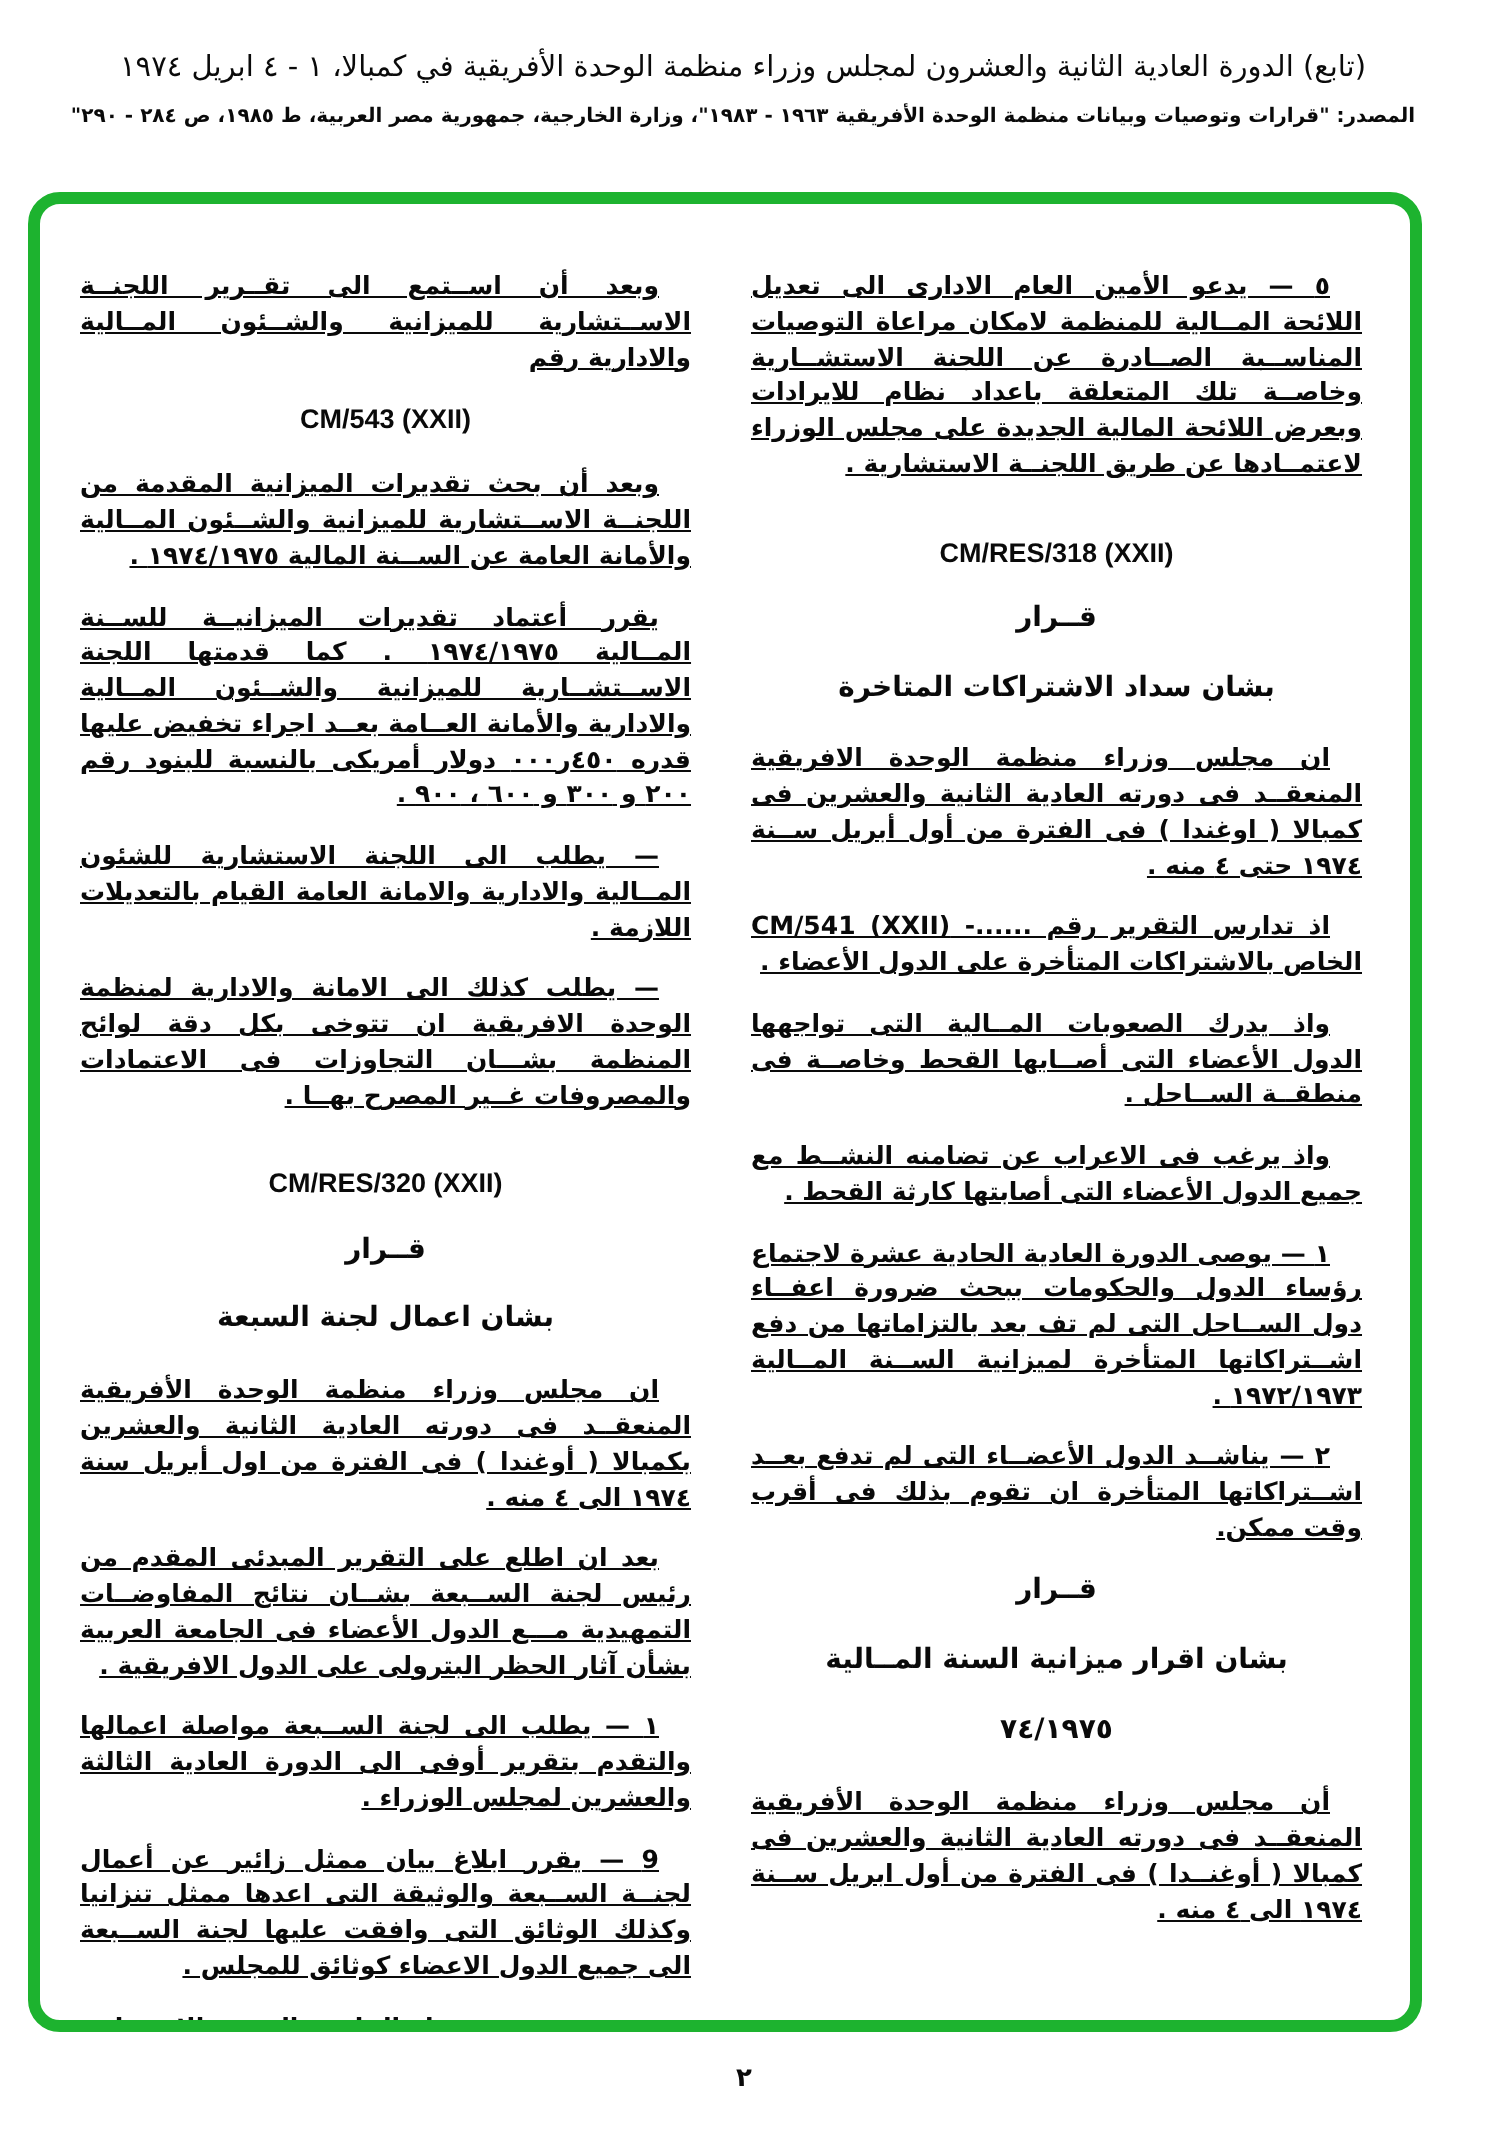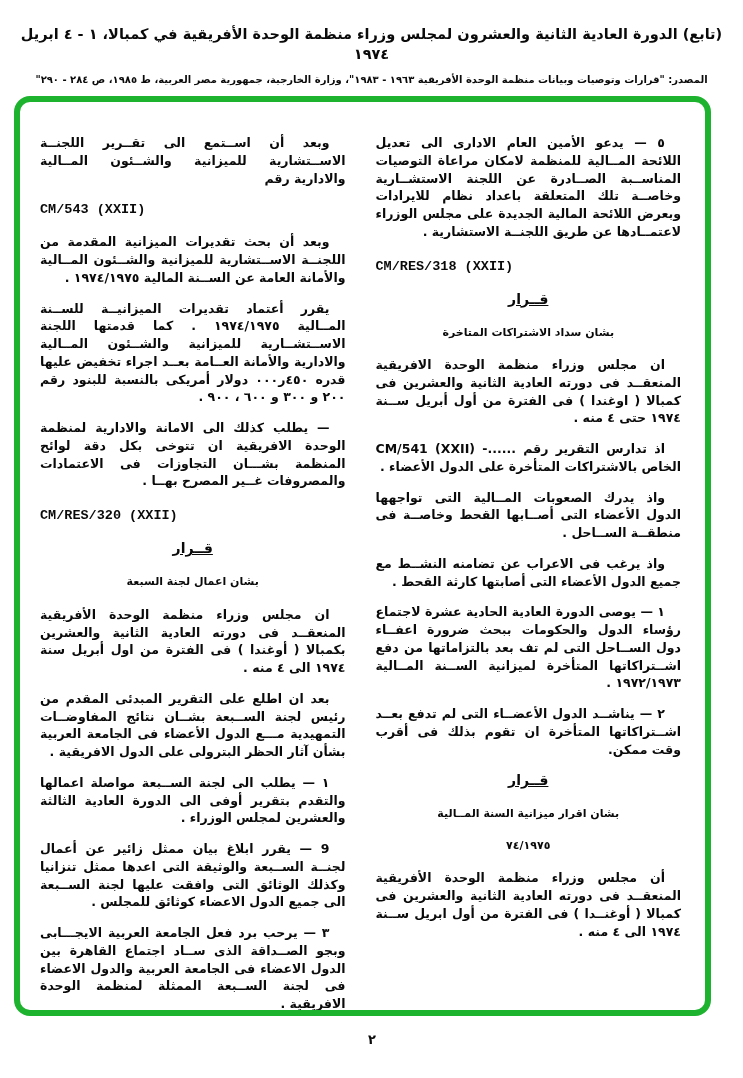--- a/index.html
+++ b/index.html
@@ -4,52 +4,51 @@
 <style>
   html,body{margin:0;padding:0;background:#ffffff;}
   body{
     width:743px;height:1078px;position:relative;overflow:hidden;
     font-family:"DejaVu Sans",sans-serif;color:#0a0a0a;
   }
   .page-header{
     position:absolute;top:24px;left:0;width:743px;text-align:center;direction:rtl;
   }
   .doc-title{
-    font-size:14.5px;font-weight:bold;margin:0 14px;line-height:1.4;
+    font-size:14.5px;font-weight:normal;margin:0 14px;line-height:1.4;
   }
   .doc-source{
     font-size:10px;font-weight:bold;margin:8px 20px 0;line-height:1.4;
   }
   .green-box{
     position:absolute;left:14px;top:96px;width:697px;height:920px;
     border:6px solid #1db32f;border-radius:16px;background:#ffffff;
     box-sizing:border-box;overflow:hidden;
   }
   .columns{
     direction:rtl;display:flex;gap:30px;
     padding:32px 24px 16px 20px;box-sizing:border-box;height:100%;
   }
   .col{flex:1;direction:rtl;font-size:12.5px;line-height:1.42;font-weight:bold;}
   .para{
-    text-align:justify;text-indent:16px;margin:0 0 13px;
+    text-align:justify;text-indent:16px;margin:0 0 13px;text-decoration:underline;
   }
   .heading{
     text-align:center;text-indent:0;font-size:14px;letter-spacing:2px;
     margin:6px 0 15px;
-    text-decoration:underline;
   }
   .subheading{
-    text-align:center;text-indent:0;font-size:11px;margin:0 0 16px;
+    text-align:center;text-indent:0;font-size:14px;margin:0 0 16px;
   }
   .code{
-    direction:ltr;text-align:left;text-indent:0;
-    font-family:Liberation Mono, monospace;
+    direction:ltr;text-align:center;text-indent:0;
+    font-family:Liberation Sans, sans-serif;
     font-size:13.5px;font-weight:bold;margin:6px 0 14px;
   }
-  .gap-top{margin-top:16px;}
+  .gap-top{margin-top:26px;}
   .page-number{
     position:absolute;left:362px;top:1032px;width:20px;text-align:center;
     font-size:13px;font-weight:bold;direction:rtl;
   }
 </style>
 </head>
 <body>
 
 <div class="page-header">
   <div class="doc-title">(تابع) الدورة العادية الثانية والعشرون لمجلس وزراء منظمة الوحدة الأفريقية في كمبالا، ١ - ٤ ابريل ١٩٧٤</div>
@@ -72,20 +71,21 @@
         <p class="heading">قــرار</p>
         <p class="subheading">بشان اقرار ميزانية السنة المــالية</p>
         <p class="subheading">٧٤/١٩٧٥</p>
         <p class="para">أن مجلس وزراء منظمة الوحدة الأفريقية المنعقــد فى دورته العادية الثانية والعشرين فى كمبالا ( أوغنــدا ) فى الفترة من أول ابريل ســنة ١٩٧٤ الى ٤ منه .</p>
       </div>
     <div class="col" id="col-left">
         <p class="para">وبعد أن اســتمع الى تقــرير اللجنــة الاســتشارية للميزانية والشــئون المــالية والادارية رقم</p>
         <p class="code">CM/543  (XXII)</p>
         <p class="para">وبعد أن بحث تقديرات الميزانية المقدمة من اللجنــة الاســتشارية للميزانية والشــئون المــالية والأمانة العامة عن الســنة المالية ١٩٧٤/١٩٧٥ .</p>
         <p class="para">يقرر أعتماد تقديرات الميزانيــة للســنة المــالية ١٩٧٤/١٩٧٥ . كما قدمتها اللجنة الاســتشــارية للميزانية والشــئون المــالية والادارية والأمانة العــامة بعــد اجراء تخفيض عليها قدره ٤٥٠ر٠٠٠ دولار أمريكى بالنسبة للبنود رقم ٢٠٠ و ٣٠٠ و ٦٠٠ ، ٩٠٠ .</p>
+        <p class="para">— يطلب الى اللجنة الاستشارية للشئون المــالية والادارية والامانة العامة القيام بالتعديلات اللازمة .</p>
         <p class="para">— يطلب كذلك الى الامانة والادارية لمنظمة الوحدة الافريقية ان تتوخى بكل دقة لوائح المنظمة بشـــان التجاوزات فى الاعتمادات والمصروفات غــير المصرح بهــا .</p>
         <p class="code gap-top">CM/RES/320  (XXII)</p>
         <p class="heading">قــرار</p>
         <p class="subheading">بشان اعمال لجنة السبعة</p>
         <p class="para">ان مجلس وزراء منظمة الوحدة الأفريقية المنعقــد فى دورته العادية الثانية والعشرين بكمبالا ( أوغندا ) فى الفترة من اول أبريل سنة ١٩٧٤ الى ٤ منه .</p>
         <p class="para">بعد ان اطلع على التقرير المبدئى المقدم من رئيس لجنة الســبعة بشــان نتائج المفاوضــات التمهيدية مـــع الدول الأعضاء فى الجامعة العربية بشأن آثار الحظر البترولى على الدول الافريقية .</p>
         <p class="para">١ — يطلب الى لجنة الســبعة مواصلة اعمالها والتقدم بتقرير أوفى الى الدورة العادية الثالثة والعشرين لمجلس الوزراء .</p>
         <p class="para">9 — يقرر ابلاغ بيان ممثل زائير عن أعمال لجنــة الســبعة والوثيقة التى اعدها ممثل تنزانيا وكذلك الوثائق التى وافقت عليها لجنة الســبعة الى جميع الدول الاعضاء كوثائق للمجلس .</p>
         <p class="para">٣ — يرحب برد فعل الجامعة العربية الايجـــابى وبجو الصــداقة الذى ســاد اجتماع القاهرة بين الدول الاعضاء فى الجامعة العربية والدول الاعضاء فى لجنة الســبعة الممثلة لمنظمة الوحدة الافريقية .</p>
       </div>

